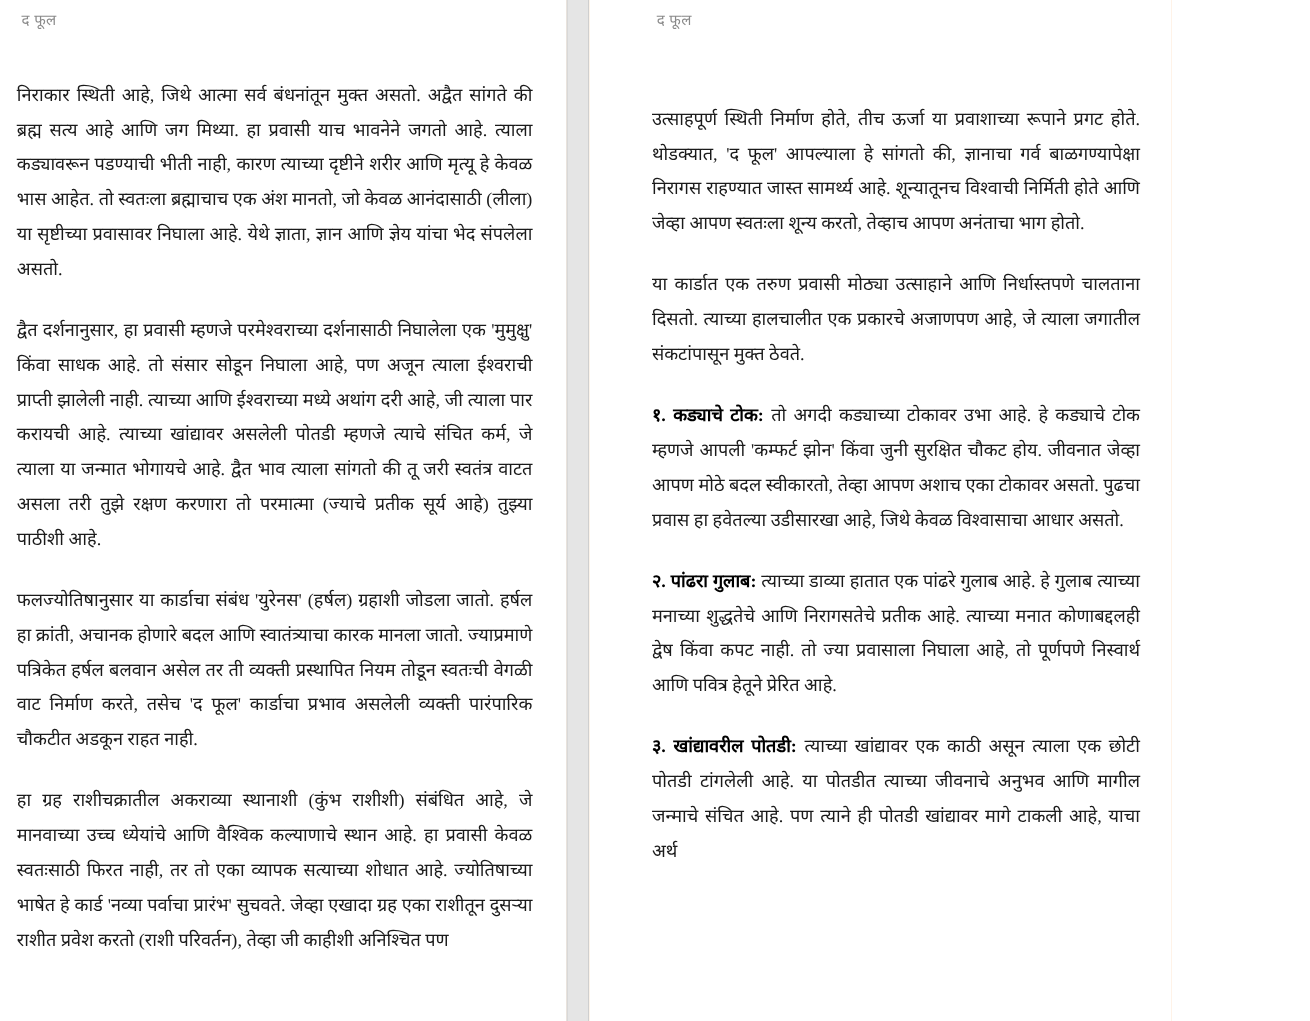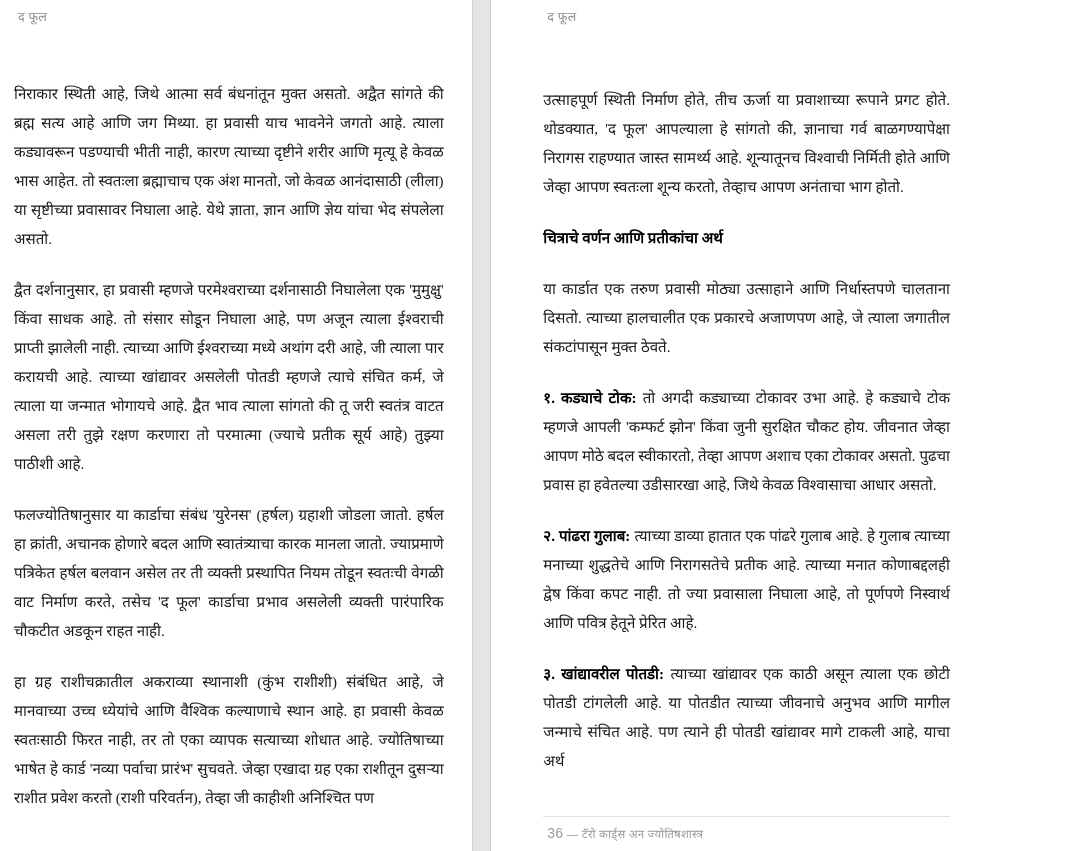--- a/index.html
+++ b/index.html
@@ -46,21 +46,21 @@
   .running-head {
     font-family: "Liberation Sans", "DejaVu Sans", sans-serif;
     font-size: 12.5px;
     color: #8a8a8a;
     letter-spacing: 0.2px;
     line-height: 1.2;
     margin: 0 0 0 4px;
     height: 16px;
   }
   .page-body {
-    margin-top: 54px;
+    margin-top: 40px;
   }
   .page-right .page-body {
     margin-top: 60px;
   }
   p.para {
     margin: 0 0 22px 0;
     font-size: 15.1px;
     line-height: 29px;
     color: #1a1a1a;
     text-align: justify;
@@ -130,21 +130,20 @@
 
   </div>
 
   <div class="page-gutter"></div>
 
   <div class="page page-right">
     <div class="running-head">द फूल</div>
 
     <div class="page-body">
       <p class="para">उत्साहपूर्ण स्थिती निर्माण होते, तीच ऊर्जा या प्रवाशाच्या रूपाने प्रगट होते. थोडक्यात, 'द फूल' आपल्याला हे सांगतो की, ज्ञानाचा गर्व बाळगण्यापेक्षा निरागस राहण्यात जास्त सामर्थ्य आहे. शून्यातूनच विश्वाची निर्मिती होते आणि जेव्हा आपण स्वतःला शून्य करतो, तेव्हाच आपण अनंताचा भाग होतो.</p>
-      <h3 class="heading">चित्राचे वर्णन आणि प्रतीकांचा अर्थ</h3>
       <p class="para">या कार्डात एक तरुण प्रवासी मोठ्या उत्साहाने आणि निर्धास्तपणे चालताना दिसतो. त्याच्या हालचालीत एक प्रकारचे अजाणपण आहे, जे त्याला जगातील संकटांपासून मुक्त ठेवते.</p>
 
       <p class="listitem">
         <b>१.</b>
         <b>कड्याचे टोक:</b>
         <span>तो अगदी कड्याच्या टोकावर उभा आहे. हे कड्याचे टोक म्हणजे आपली 'कम्फर्ट झोन' किंवा जुनी सुरक्षित चौकट होय. जीवनात जेव्हा आपण मोठे बदल स्वीकारतो, तेव्हा आपण अशाच एका टोकावर असतो. पुढचा प्रवास हा हवेतल्या उडीसारखा आहे, जिथे केवळ विश्वासाचा आधार असतो.</span>
       </p>
 
       <p class="listitem">
         <b>२.</b>
@@ -152,22 +151,15 @@
         <span>त्याच्या डाव्या हातात एक पांढरे गुलाब आहे. हे गुलाब त्याच्या मनाच्या शुद्धतेचे आणि निरागसतेचे प्रतीक आहे. त्याच्या मनात कोणाबद्दलही द्वेष किंवा कपट नाही. तो ज्या प्रवासाला निघाला आहे, तो पूर्णपणे निस्वार्थ आणि पवित्र हेतूने प्रेरित आहे.</span>
       </p>
 
       <p class="listitem">
         <b>३.</b>
         <b>खांद्यावरील पोतडी:</b>
         <span>त्याच्या खांद्यावर एक काठी असून त्याला एक छोटी पोतडी टांगलेली आहे. या पोतडीत त्याच्या जीवनाचे अनुभव आणि मागील जन्माचे संचित आहे. पण त्याने ही पोतडी खांद्यावर मागे टाकली आहे, याचा अर्थ</span>
       </p>
     </div>
 
-    <div class="page-footer">
-      <div class="footer-text">
-        <span class="pageno">36</span>
-        <span>—</span>
-        <span>टॅरो कार्ड्स अन ज्योतिषशास्त्र</span>
-      </div>
-    </div>
   </div>
 
 </div>
 
 </body></html>

